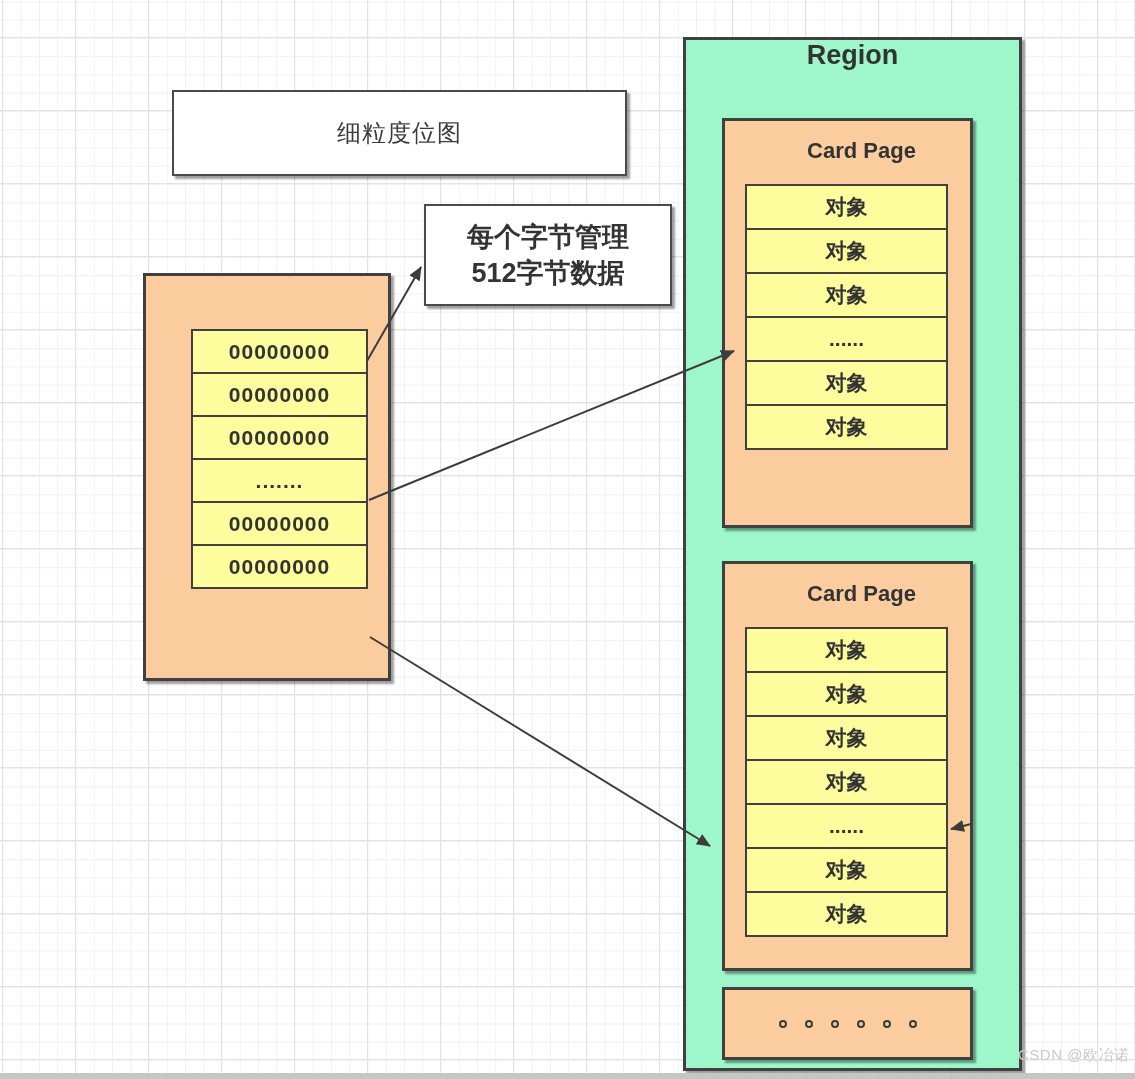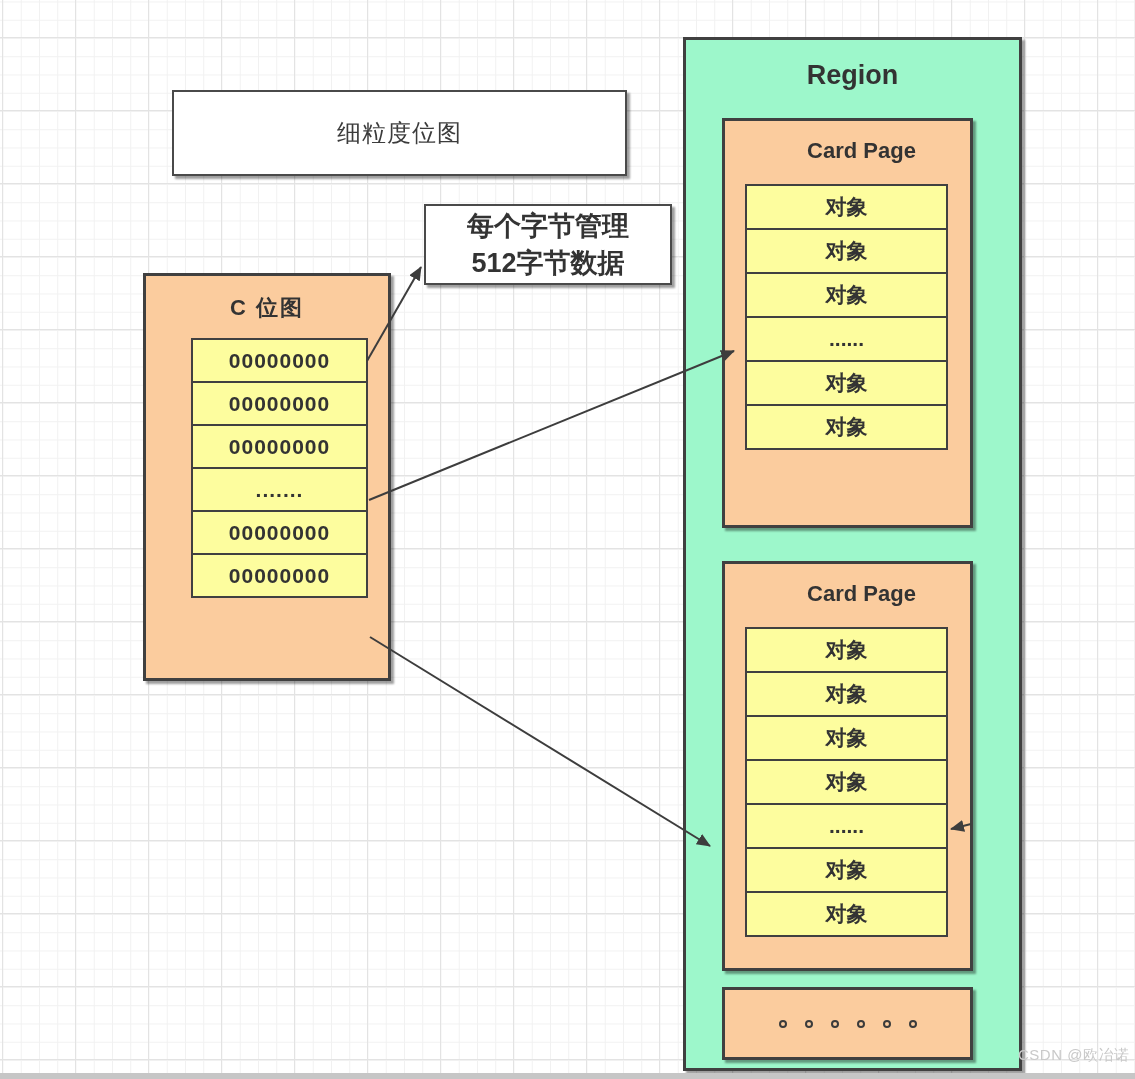--- a/index.html
+++ b/index.html
@@ -23,56 +23,56 @@
   .shadowed { box-shadow: 3px 3px 2px rgba(0,0,0,0.38); }
 
   .title-box {
     position: absolute; left: 172px; top: 78px; width: 455px; height: 86px;
     background: #ffffff; border: 2px solid #4a4a4a;
     display: flex; align-items: center; justify-content: center;
     font-size: 24px; color: #3c3c3c; letter-spacing: 1px; margin-top: 12px;
   }
 
   .callout {
-    position: absolute; left: 424px; top: 204px; width: 248px; height: 81px;
+    position: absolute; left: 424px; top: 204px; width: 248px; height: 102px;
     background: #ffffff; border: 2px solid #4a4a4a;
     display: flex; align-items: center; justify-content: center;
     font-size: 27px; font-weight: 700; color: #333; text-align: center;
     line-height: 1.35;
   }
 
   .multiline { white-space: pre-line; }
 
   
   .bitmap-box {
     position: absolute; left: 143px; top: 273px; width: 248px; height: 408px;
     background: #fbcc9e; border: 3px solid #404040;
   }
   .bitmap-title {
     margin-top: 17px; text-align: center;
     font-size: 22px; font-weight: 700; color: #333; letter-spacing: 2px;
   }
   .bitmap-rows {
-    position: absolute; left: 19px; top: 62px; width: 203px; padding-left: 26px;
+    position: absolute; left: 19px; top: 53px; width: 203px; padding-left: 26px;
   }
   .cell-row {
     height: 45px; background: #fdfd9e; border: 2px solid #404040;
     display: flex; align-items: center; justify-content: center;
     font-size: 21px; font-weight: 700; color: #333;
   }
   .cell-row + .cell-row { margin-top: -2px; }
   .bitmap-rows .cell-row { letter-spacing: 1px; }
 
   
   .region-box {
     position: absolute; left: 683px; top: 37px; width: 339px; height: 1034px;
     background: #9df7cb; border: 3px solid #404040;
   }
   .region-title {
-    margin-top: 20px; text-align: center;
+    text-align: center;
     font-size: 27px; font-weight: 700; color: #333;
   }
 
   .card-page {
     position: absolute; width: 251px; height: 410px;
     background: #fbcc9e; border: 3px solid #404040;
   }
   .card-page-1 { left: 722px; top: 118px; }
   .card-page-2 { left: 722px; top: 561px; }
   .card-title {
@@ -118,21 +118,20 @@
   <div class="title-box shadowed">
     <span>细粒度位图</span>
   </div>
 
   <div class="callout shadowed">
     <span class="multiline">每个字节管理
 512字节数据</span>
   </div>
 
   <div class="bitmap-box shadowed">
-    <div class="bitmap-title">C 位图</div>
     <div class="bitmap-rows">
       <div class="cell-row">00000000</div>
       <div class="cell-row">00000000</div>
       <div class="cell-row">00000000</div>
       <div class="cell-row">.......</div>
       <div class="cell-row">00000000</div>
       <div class="cell-row">00000000</div>
     </div>
   </div>
 

